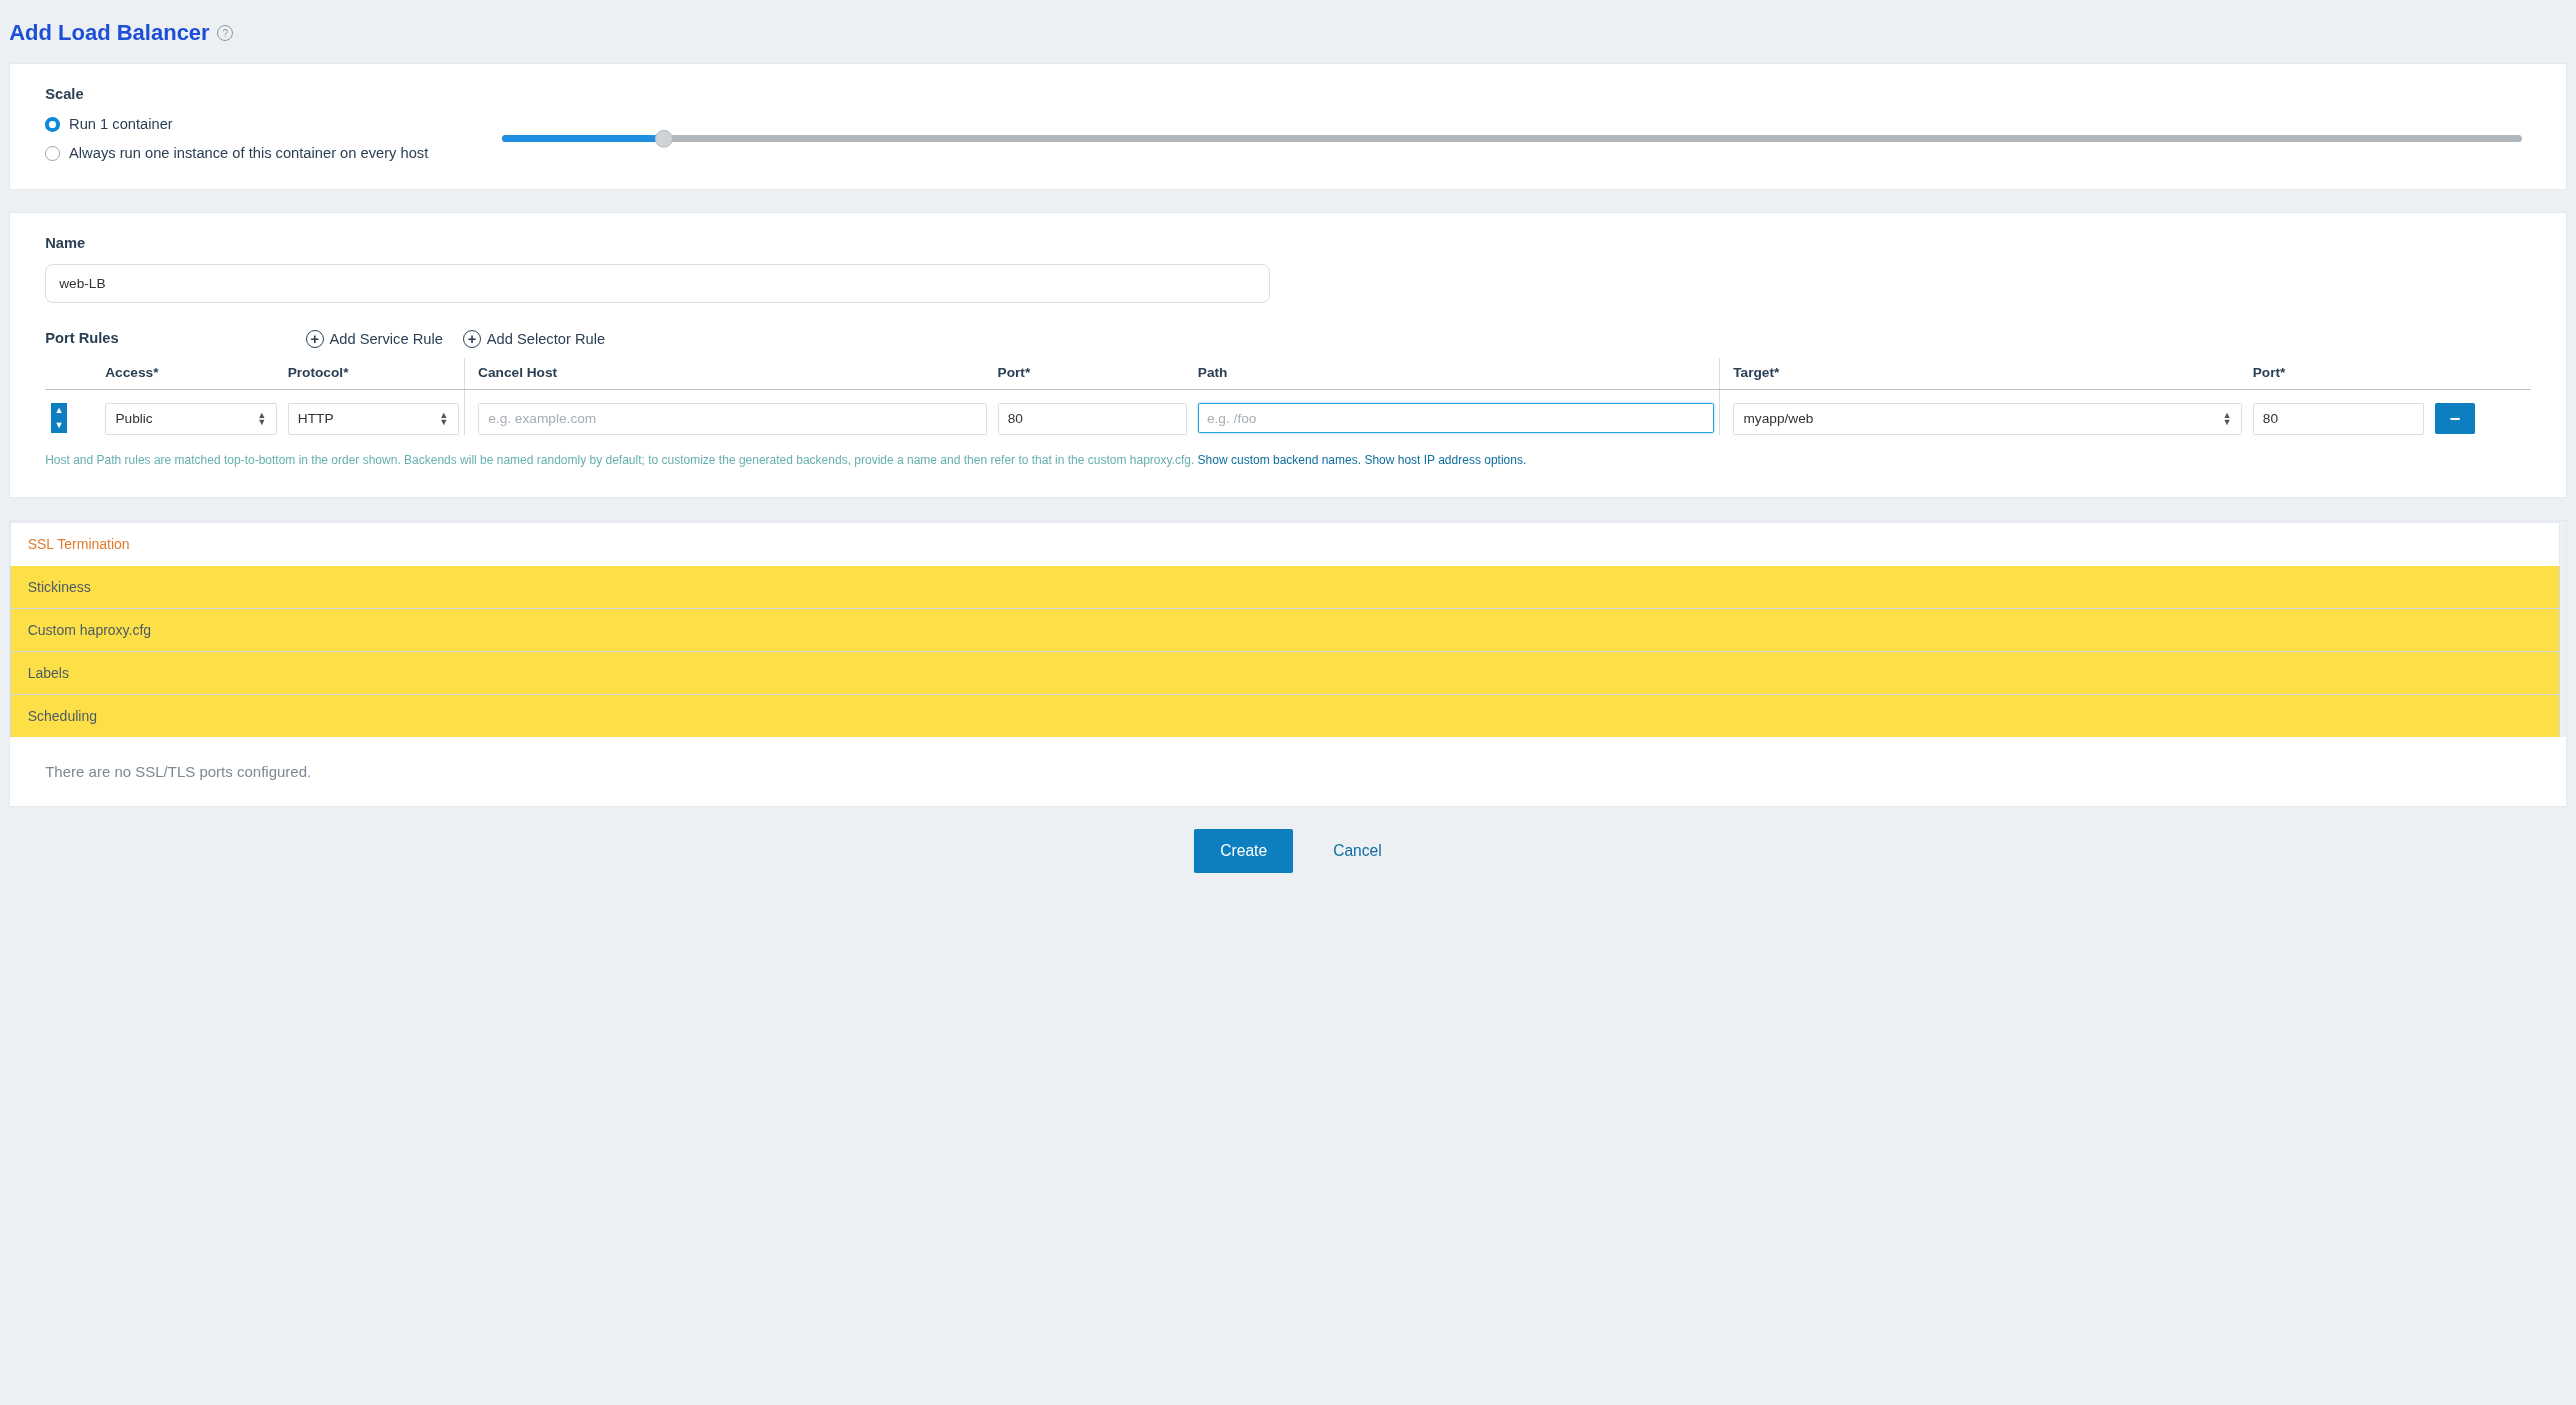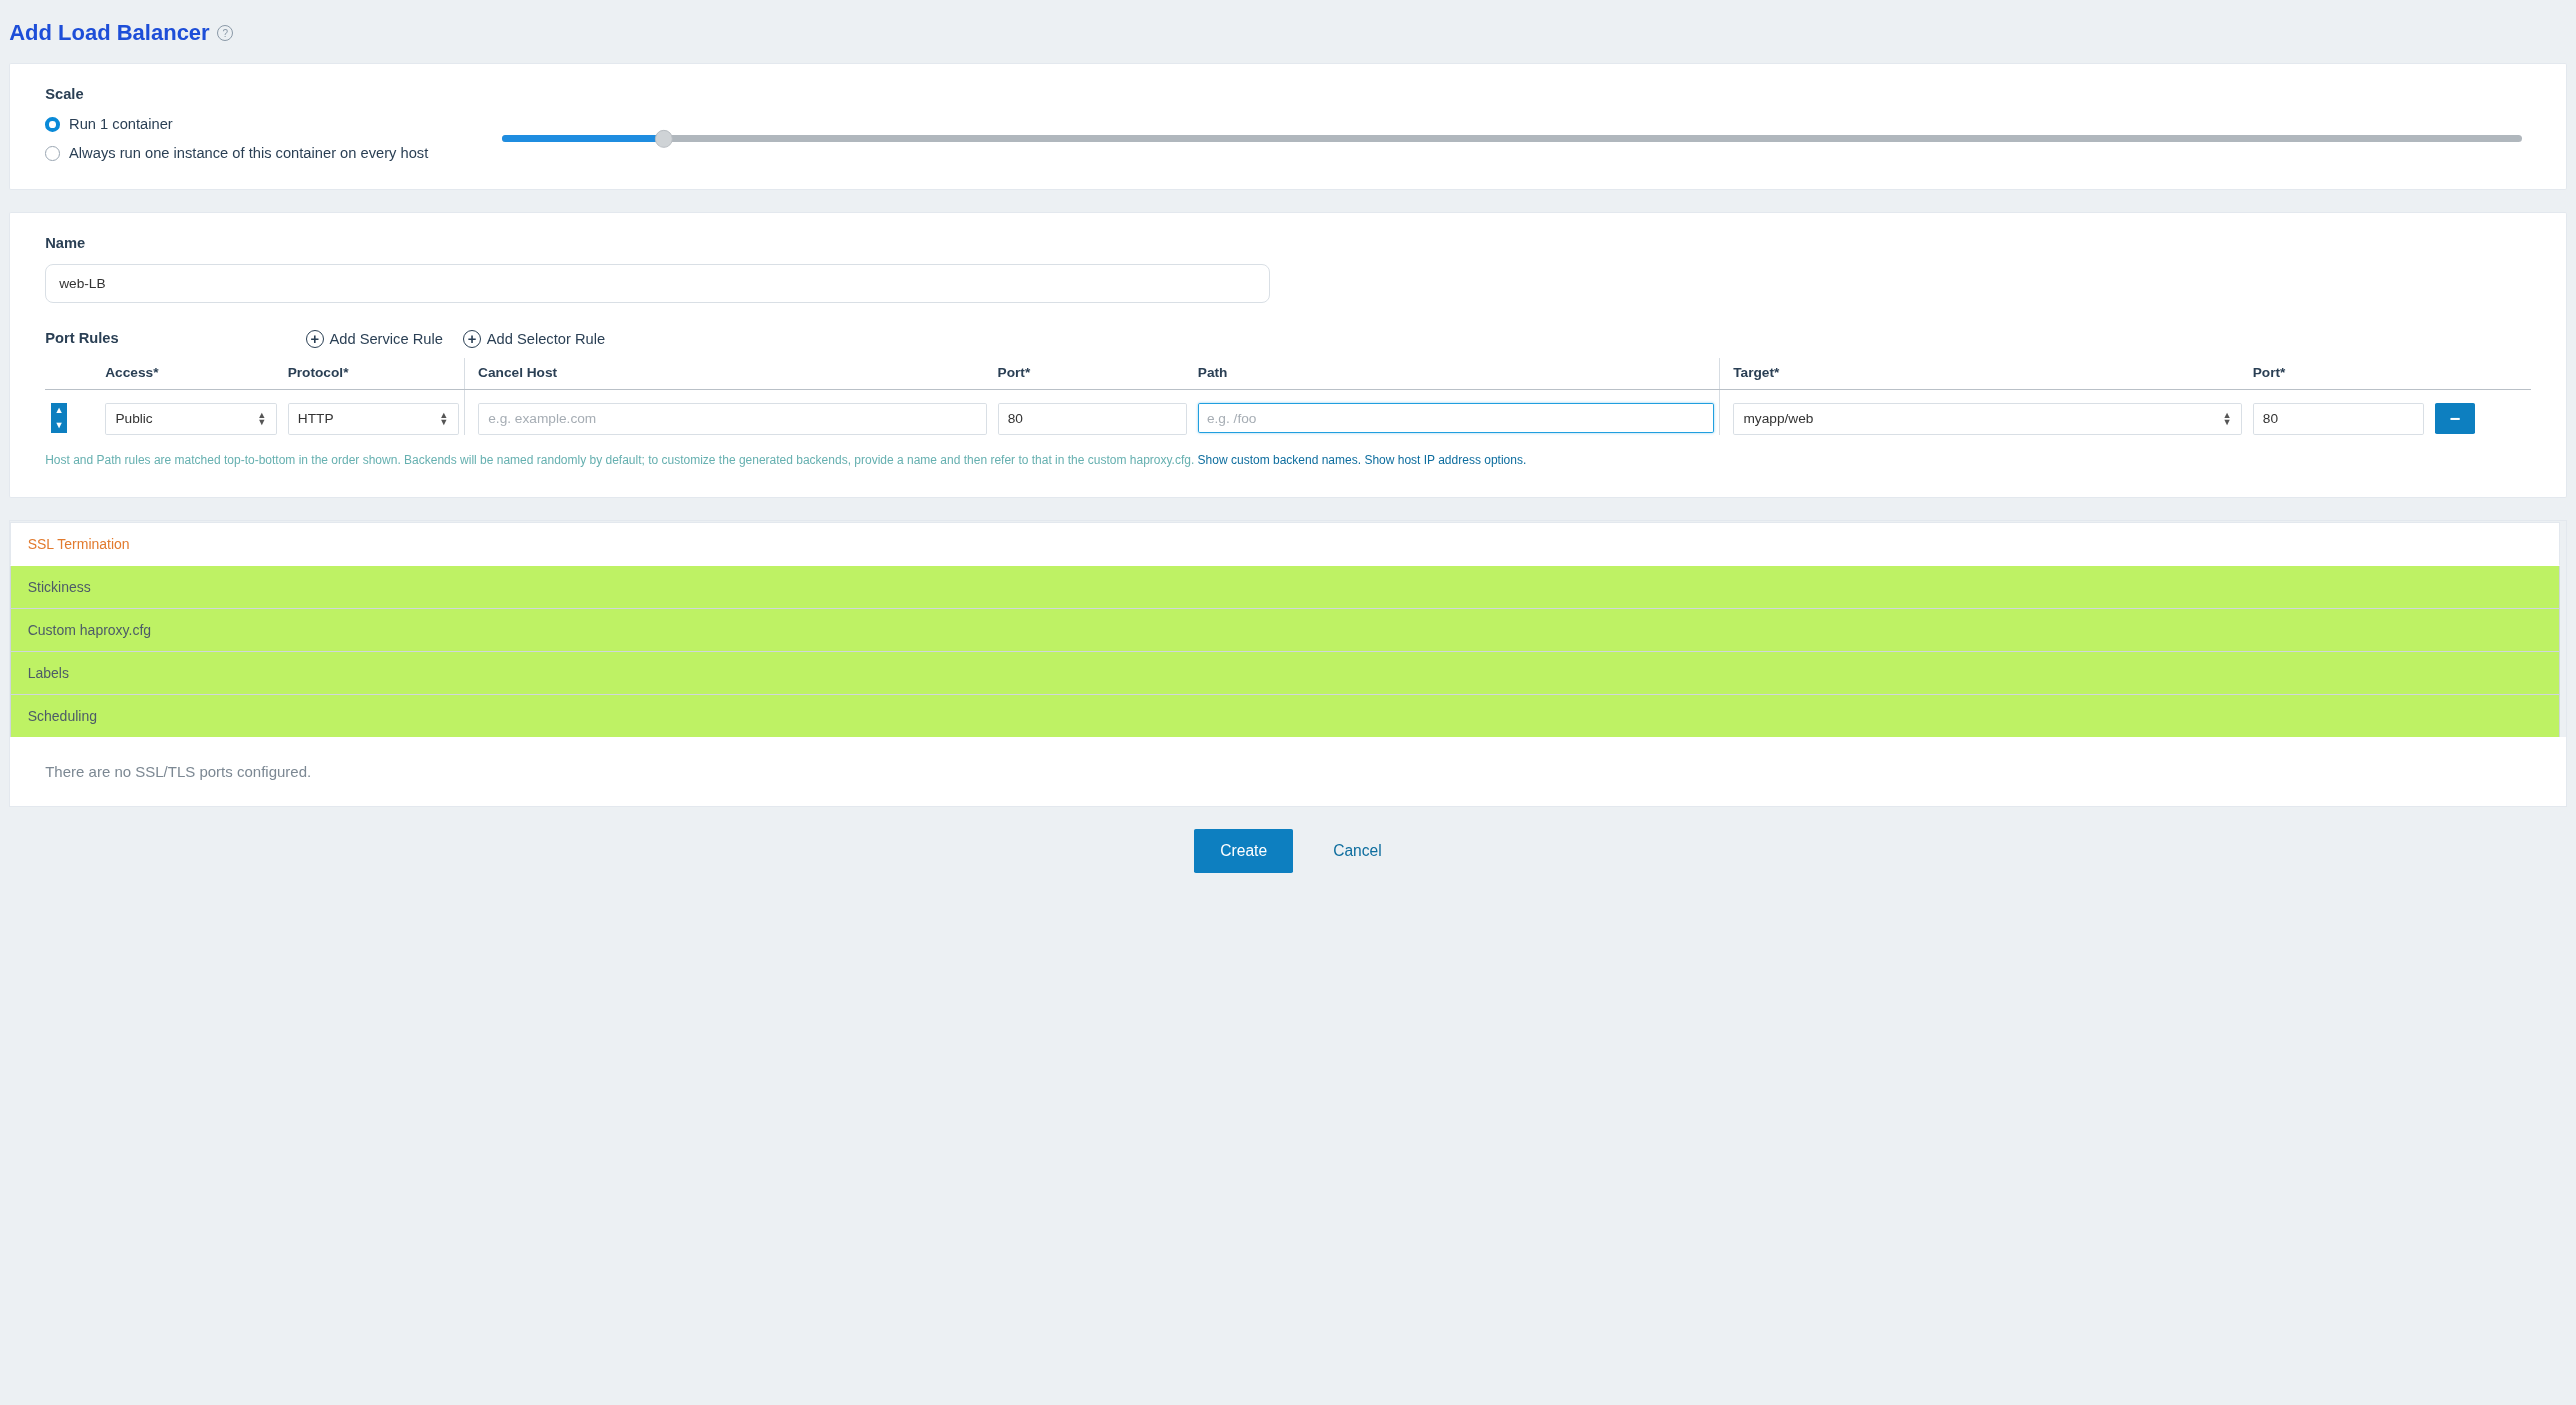--- a/index.html
+++ b/index.html
@@ -40,21 +40,21 @@
     .select-like { display:flex; justify-content:space-between; align-items:center; border:0.9px solid #d9dfe5; border-radius:1.8px; padding:7.3px 9.2px; font-size:13.7px; color:#333; background:#fff; }
     .sel-arrows { font-size:9.2px; color:#555; line-height:7.3px; display:flex; flex-direction:column; }
     .cell-input { width:100%; border:0.9px solid #d9dfe5; border-radius:1.8px; padding:7.3px 9.2px; font-size:13.7px; color:#333;}
     .cell-input.focused { border:1.8px solid #209fdf; box-shadow:0 0 2.7px rgba(32,159,223,.5); padding:6.4px 8.2px;}
     .cell-input::placeholder { color:#a6adb4; }
     .remove-btn { width:40px; height:31px; background:#0d7fc0; color:#fff; display:flex; align-items:center; justify-content:center; font-weight:700; font-size:18.3px; border-radius:1.8px;}
     .hint { font-size:12px; color:#7aa7a7; margin-top:16.5px; line-height:1.5;}
     .hint a { color:#0d6d9e; text-decoration:none; }
     .tabs-wrap { background:#fff; border:0.9px solid #e3e8ee; }
     .tabs { display:flex; background:#ecf0f3;flex-direction:column; }
-    .tab { padding:13px 16.5px; background:#bef264; color:#4d5b68; border:0.9px solid #cfd6dc; border-bottom:none; margin-right:5.5px; font-size:14px;}
+    .tab { padding:13px 16.5px; background:#fde047; color:#4d5b68; border:0.9px solid #cfd6dc; border-bottom:none; margin-right:5.5px; font-size:14px;}
     .tab.active { background:#fff; color:#e27a2d; border-color:#e3e8ee; border-bottom:0.9px solid #fff; position:relative; top:0.9px;}
     .tab-body { padding:26px 35px; color:#7c8893; font-size:15px;}
     .footer { display:flex; justify-content:center; align-items:center; gap:40px; padding:22px 0 5.5px;}
     .btn-primary { background:#0d7fc0; color:#fff; padding:13px 26px; font-size:15.6px; border:none; border-radius:1.8px;}
     .btn-link { color:#0d6d9e; font-size:15.6px; background:none; border:none;}
   </style>
 </head>
 <body>
 
 <div class="page-title-row">

